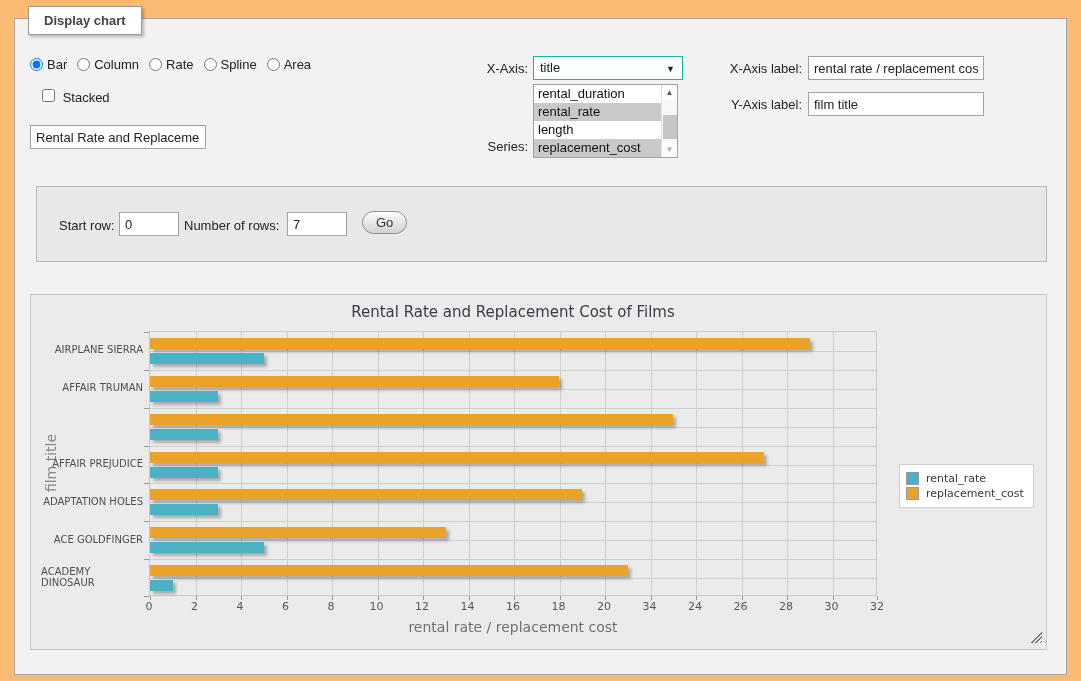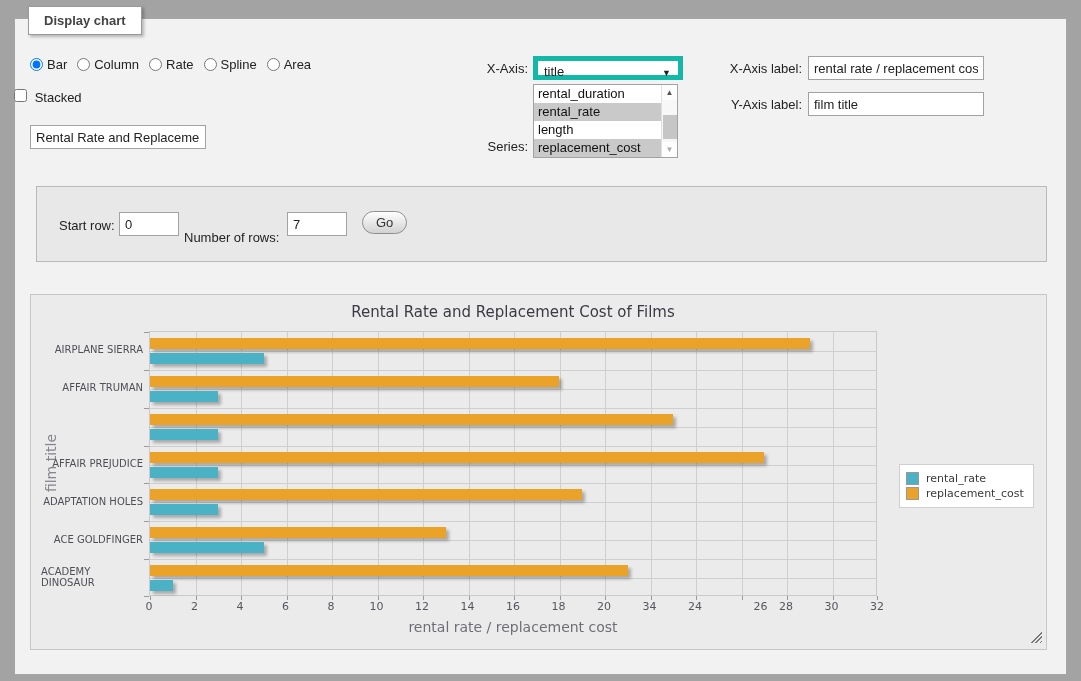--- a/index.html
+++ b/index.html
@@ -1,43 +1,43 @@
 <!DOCTYPE html>
 <html><head>
 <meta charset="utf-8">
 <style>
   * { box-sizing: border-box; margin: 0; padding: 0; }
   body { background:#fff; font-family:"Liberation Sans",sans-serif; }
-  .page { position:relative; width:1081px; height:681px; background:#a3a3a3; overflow:hidden; }
+  .page { position:relative; width:1081px; height:681px; background:#fdba74; overflow:hidden; }
 
   
   .fieldset-bg { position:absolute; left:14px; top:18px; width:1053px; height:657px;
                  background:#f2f2f2; border:1px solid #a6a6a6; }
   .legend-box { position:absolute; left:28px; top:6px; background:#fff; border:1px solid #9a9a9a;
                 padding:6px 15px; font-size:13px; font-weight:bold; color:#444;
                 box-shadow:2px 2px 3px rgba(0,0,0,0.25); z-index:3; }
 
   .frm-label { position:absolute; font-size:13px; color:#222; }
   .r { text-align:right; }
 
   
   .radio-row { position:absolute; left:30px; top:57px; display:flex; align-items:center; font-size:13px; color:#222; }
   .radio-row label { display:flex; align-items:center; margin-right:10px; }
   .radio-row input, .chk-row input { margin:0 4px 0 0; }
-  .chk-row { position:absolute; left:14px; top:89px; display:flex; align-items:center; font-size:13px; color:#222; }
+  .chk-row { position:absolute; left:42px; top:89px; display:flex; align-items:center; font-size:13px; color:#222; }
 
   input[type=text] { position:absolute; border:1px solid #a2a2a2; background:#fff; font-size:13px;
                      font-family:inherit; color:#222; padding:2px 5px; height:24px; }
   .title-input { left:30px; top:125px; width:176px; }
   .xlabel-input { left:808px; top:56px; width:176px; }
   .ylabel-input { left:808px; top:92px; width:176px; }
 
   
   .select { position:absolute; left:533px; top:56px; width:150px; height:24px; background:#fff;
-            border:5px solid #14b8a6; font-size:13px; color:#222; line-height:22px; padding-left:6px; }
+            border:1px solid #14b8a6; font-size:13px; color:#222; line-height:22px; padding-left:6px; }
   .select .arrow { position:absolute; right:7px; top:0; font-size:9px; color:#222; line-height:24px; }
 
   
   .series-list { position:absolute; left:533px; top:84px; width:145px; height:74px; background:#fff;
                  border:1px solid #a2a2a2; font-size:13px; color:#111; overflow:hidden; }
   .series-list .opt { height:18px; line-height:18px; padding-left:4px; white-space:nowrap; width:128px; }
   .series-list .opt.selected { background:#c9c9c9; }
   .sb { position:absolute; right:0; top:0; width:16px; height:100%; background:#f7f7f7; border-left:1px solid #e0e0e0; }
   .sb-btn { position:absolute; width:100%; height:15px; text-align:center; font-size:8px; line-height:15px; color:#555; background:#fdfdfd; }
   .sb-btn.down { bottom:0; color:#ababab; }
@@ -143,21 +143,21 @@
   </div>
 
   <span class="frm-label r" style="left:712px; top:61px; width:90px;">X-Axis label:</span>
   <input type="text" class="xlabel-input" value="rental rate / replacement cost" style="">
   <span class="frm-label r" style="left:712px; top:97px; width:90px;text-align:right;">Y-Axis label:</span>
   <input type="text" class="ylabel-input" value="film title" style="">
 
   <div class="params-box">
     <span class="frm-label" style="left:22px; top:31px;">Start row:</span>
     <input type="text" style="left: 82px; top: 25px; width: 60px;" value="0">
-    <span class="frm-label" style="left:147px; top:31px;margin-top:12px;">Number of rows:</span>
+    <span class="frm-label" style="left:147px; top:31px;">Number of rows:</span>
     <input type="text" style="left: 250px; top: 25px; width: 60px;" value="7">
     <button class="go-btn">Go</button>
   </div>
 
   <div class="chart-box">
     <div class="chart-title">Rental Rate and Replacement Cost of Films</div>
     <div class="y-axis-title">film title</div>
     <div class="y-cat-labels" id="y-cats">
         <div class="y-cat" style="top: 0px; height: 37.8571px;">AIRPLANE SIERRA</div>
         <div class="y-cat" style="top: 37.8571px; height: 37.8571px;">AFFAIR TRUMAN</div>
@@ -242,21 +242,21 @@
         <div class="x-tick" style="left: 124.5px;">6</div>
         <div class="x-tick" style="left: 170px;">8</div>
         <div class="x-tick" style="left: 215.5px;">10</div>
         <div class="x-tick" style="left: 261px; text-align: center;">12</div>
         <div class="x-tick" style="left: 306.5px;">14</div>
         <div class="x-tick" style="left: 352px;">16</div>
         <div class="x-tick" style="left: 397.5px;">18</div>
         <div class="x-tick" style="left: 443px;">20</div>
         <div class="x-tick" style="left: 488.5px;">34</div>
         <div class="x-tick" style="left: 534px;">24</div>
-        <div class="x-tick" style="left: 579.5px; margin-left: 20px;">26</div>
+        <div class="x-tick" style="left: 579.5px;">26</div>
         <div class="x-tick" style="left: 625px;">28</div>
         <div class="x-tick" style="left: 670.5px;">30</div>
         <div class="x-tick" style="left: 716px;">32</div>
       </div>
     <div class="x-axis-title">rental rate / replacement cost</div>
     <div class="chart-legend" id="chart-legend">
         <div class="legend-entry">
           <div class="legend-swatch" style="background: rgb(75, 178, 197);"></div>
           <div class="legend-text">rental_rate</div>
         </div>

